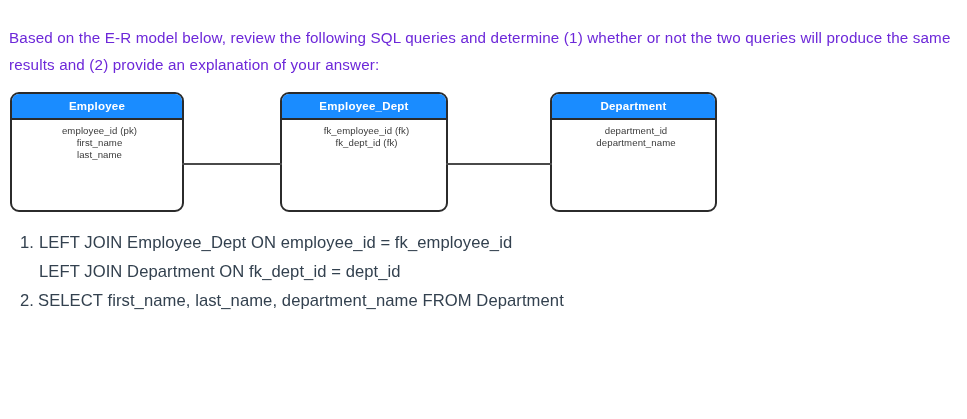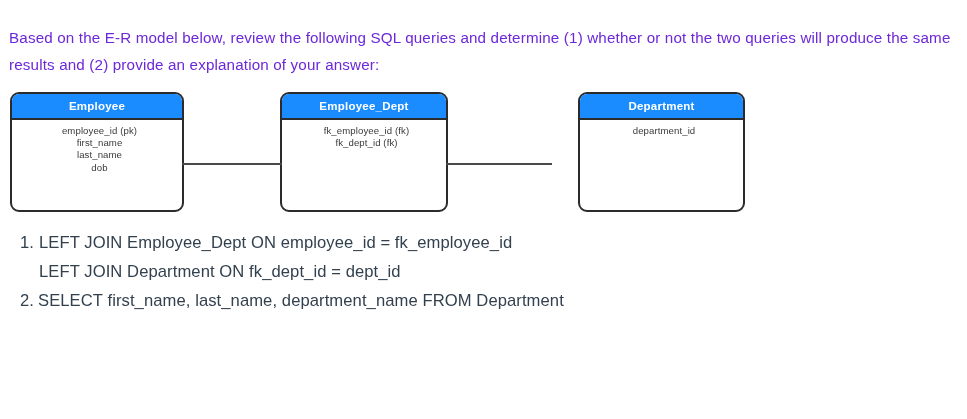--- a/index.html
+++ b/index.html
@@ -69,21 +69,21 @@
   .attr {
     font-size: 9.6px;
     line-height: 12.2px;
     color: #3a3a3a;
     white-space: nowrap;
     letter-spacing: 0.01em;
   }
 
   #entity-employee      { left: 10px;  width: 174px; }
   #entity-employee-dept { left: 280px; width: 168px; }
-  #entity-department    { left: 550px; width: 167px; margin-left: 28px; }
+  #entity-department    { left: 550px; width: 167px; }
 
   .connector {
     position: absolute;
     top: 163px;
     height: 2px;
     background: #4a4a4a;
     pointer-events: auto;
   }
   #connector-left  { left: 182px; width: 100px; }
   #connector-right { left: 446px; width: 106px; }
@@ -127,36 +127,36 @@
 <p id="prompt">Based on the E-R model below, review the following SQL queries and determine (1) whether or not the two queries will produce the same results and (2) provide an explanation of your answer:</p>
 
 <div id="er-diagram">
 
   <div class="entity" id="entity-employee">
     <div class="entity-header">Employee</div>
     <div class="entity-attrs">
       <div class="attr">employee_id (pk)</div>
       <div class="attr">first_name</div>
       <div class="attr">last_name</div>
-      <div class="attr">dob</div>
     </div>
   </div>
 
   <div class="entity" id="entity-employee-dept">
     <div class="entity-header">Employee_Dept</div>
     <div class="entity-attrs">
       <div class="attr">fk_employee_id (fk)</div>
       <div class="attr">fk_dept_id (fk)</div>
     </div>
   </div>
 
   <div class="entity" id="entity-department">
     <div class="entity-header">Department</div>
     <div class="entity-attrs">
       <div class="attr">department_id</div>
+      <div class="attr">department_name</div>
     </div>
   </div>
 
   <div class="connector" id="connector-left"></div>
   <div class="connector" id="connector-right"></div>
 </div>
 
 <ol id="query-list">
   <li>
     <span class="q-marker">1.</span>

